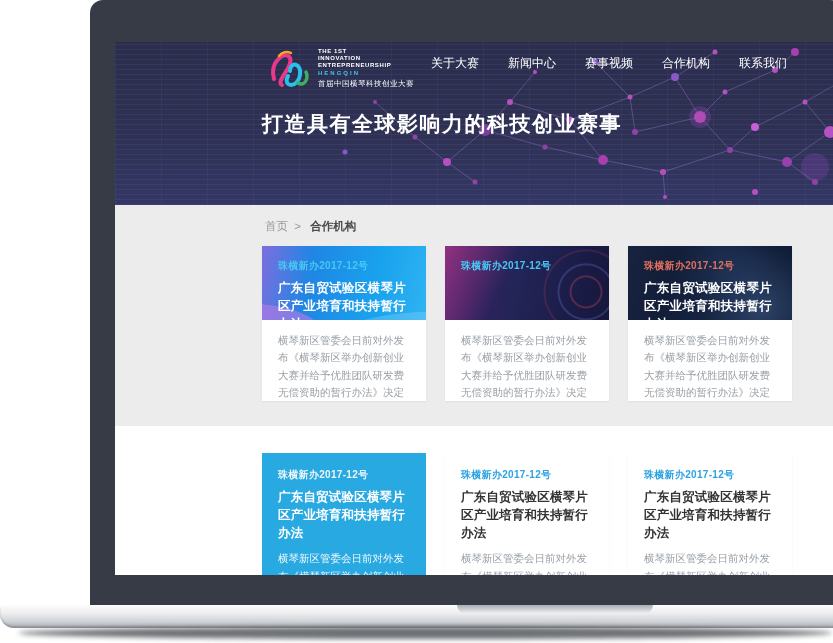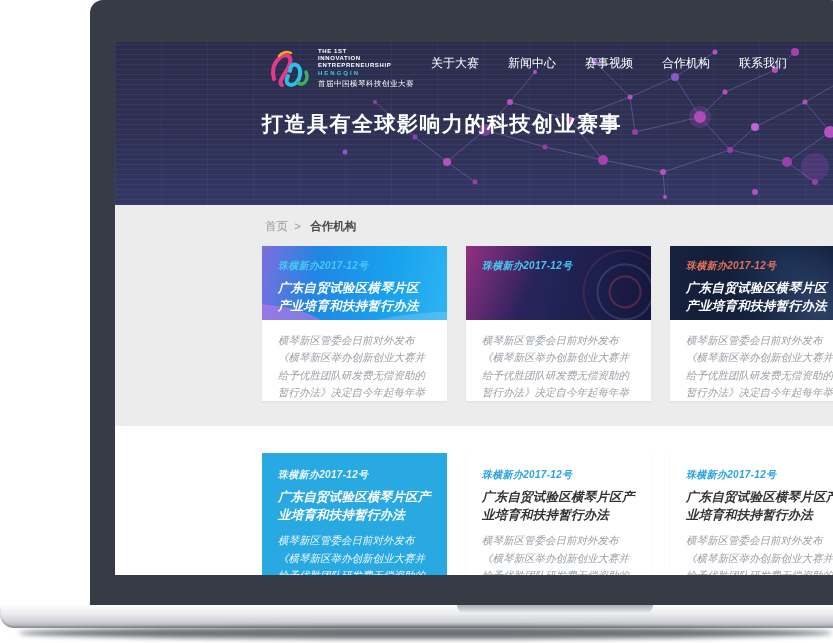--- a/index.html
+++ b/index.html
@@ -72,22 +72,22 @@
   .breadcrumb .crumb-current{color:#4a4a4a;font-weight:bold;margin-left:3px;}
   .breadcrumb .crumb-home{cursor:pointer;margin-top:40px;}
   .breadcrumb .crumb-sep{margin:0 3px;}
 
   .cards-row{display:flex;gap:19px;margin-left:147px;}
   .row-1{margin-top:13px;}
   .row-2{padding-top:27px;}
 
   
   .card{
-    width:185px;height:155px;flex:0 0 auto;background:#ffffff;
-    box-shadow:0 1px 2px rgba(0,0,0,.06);overflow:hidden;cursor:pointer;font-style:italic;
+    width:164px;height:155px;flex:0 0 auto;background:#ffffff;
+    box-shadow:0 1px 2px rgba(0,0,0,.06);overflow:hidden;cursor:pointer;
   }
   .card-banner{height:74px;padding:13px 16px 0 16px;box-sizing:border-box;}
   .card-tag{font-size:10px;font-weight:bold;letter-spacing:.3px;}
   .tag-cyan{color:#46c8f2;}
   .tag-red{color:#e0705c;}
   .tag-blue{color:#2ba2e2;}
   .tag-white{color:rgba(255,255,255,.9);}
   .card-title{
     margin:6px 0 0 0;font-size:12.5px;font-weight:bold;line-height:1.45;
     color:#ffffff;letter-spacing:.3px;

